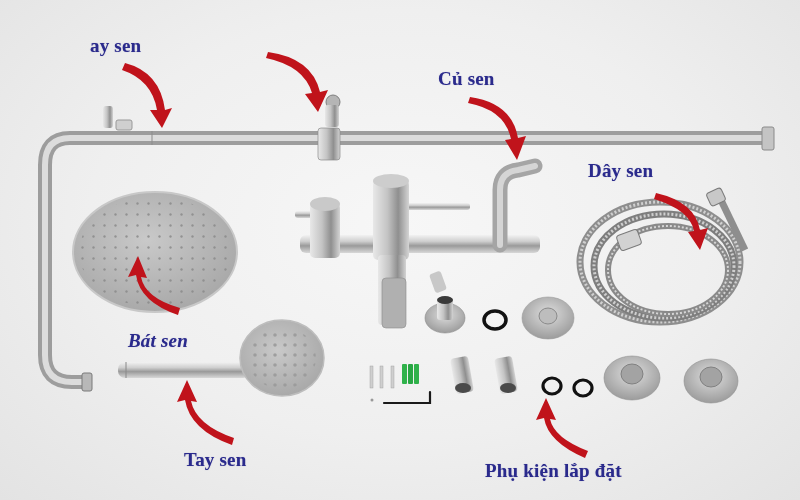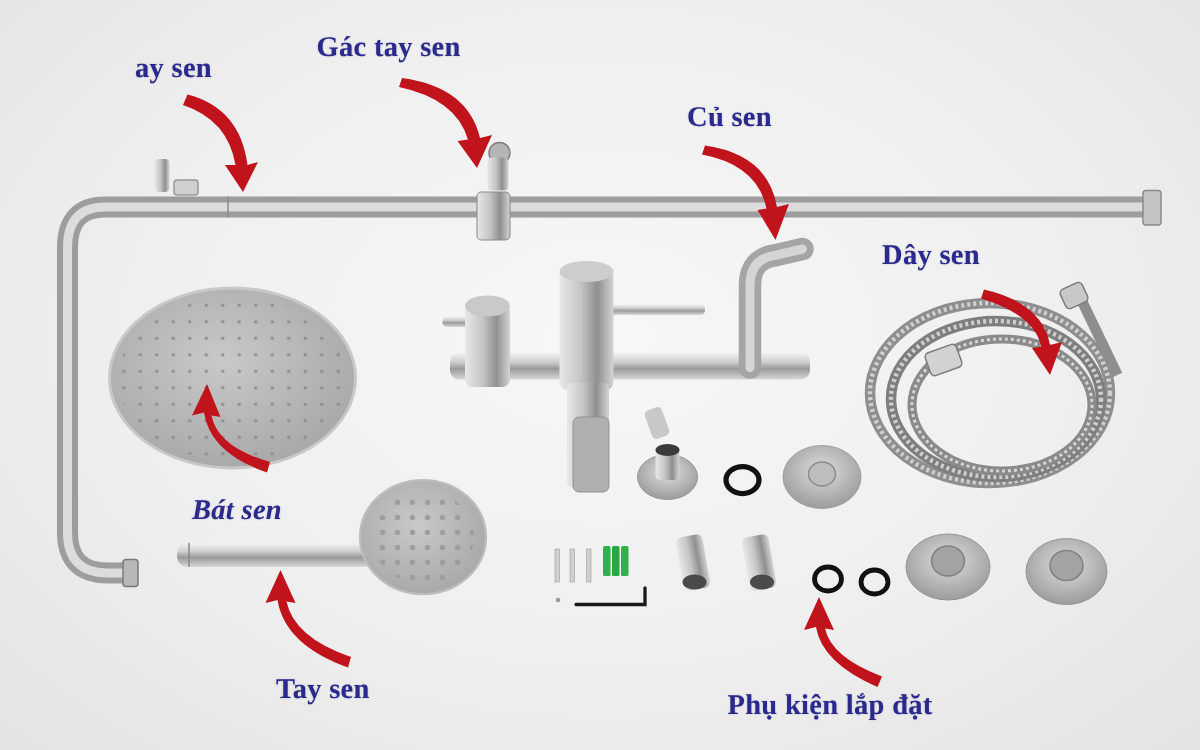--- a/index.html
+++ b/index.html
@@ -153,20 +153,19 @@
 
       <path d="M178 315 Q140 302 136 275 L128 277 L138 256 L147 278 L141 277 Q145 298 180 308 Z"></path>
 
       <path d="M232 445 Q190 430 185 400 L177 402 L187 380 L197 402 L191 401 Q196 425 234 438 Z"></path>
 
       <path d="M585 458 Q548 442 544 418 L536 420 L546 398 L556 420 L550 419 Q554 438 588 451 Z"></path>
     </g>
   </svg>
 
   <div class="label" style="left:90px;top:35px;">ay sen</div>
-  <div class="label" style="left:211px;top:21px;">Gác tay sen</div>
-  <div class="label" style="left:438px;top:68px;margin-left:20px;">Củ sen</div>
+  <div class="label" style="left:438px;top:68px;">Củ sen</div>
   <div class="label" style="left:588px;top:160px;">Dây sen</div>
   <div class="label" style="left:128px;top:330px;font-style:italic;">Bát sen</div>
   <div class="label" style="left:184px;top:449px;">Tay sen</div>
   <div class="label" style="left:485px;top:460px;">Phụ kiện lắp đặt</div>
 
 </div>
 
 </body></html>

